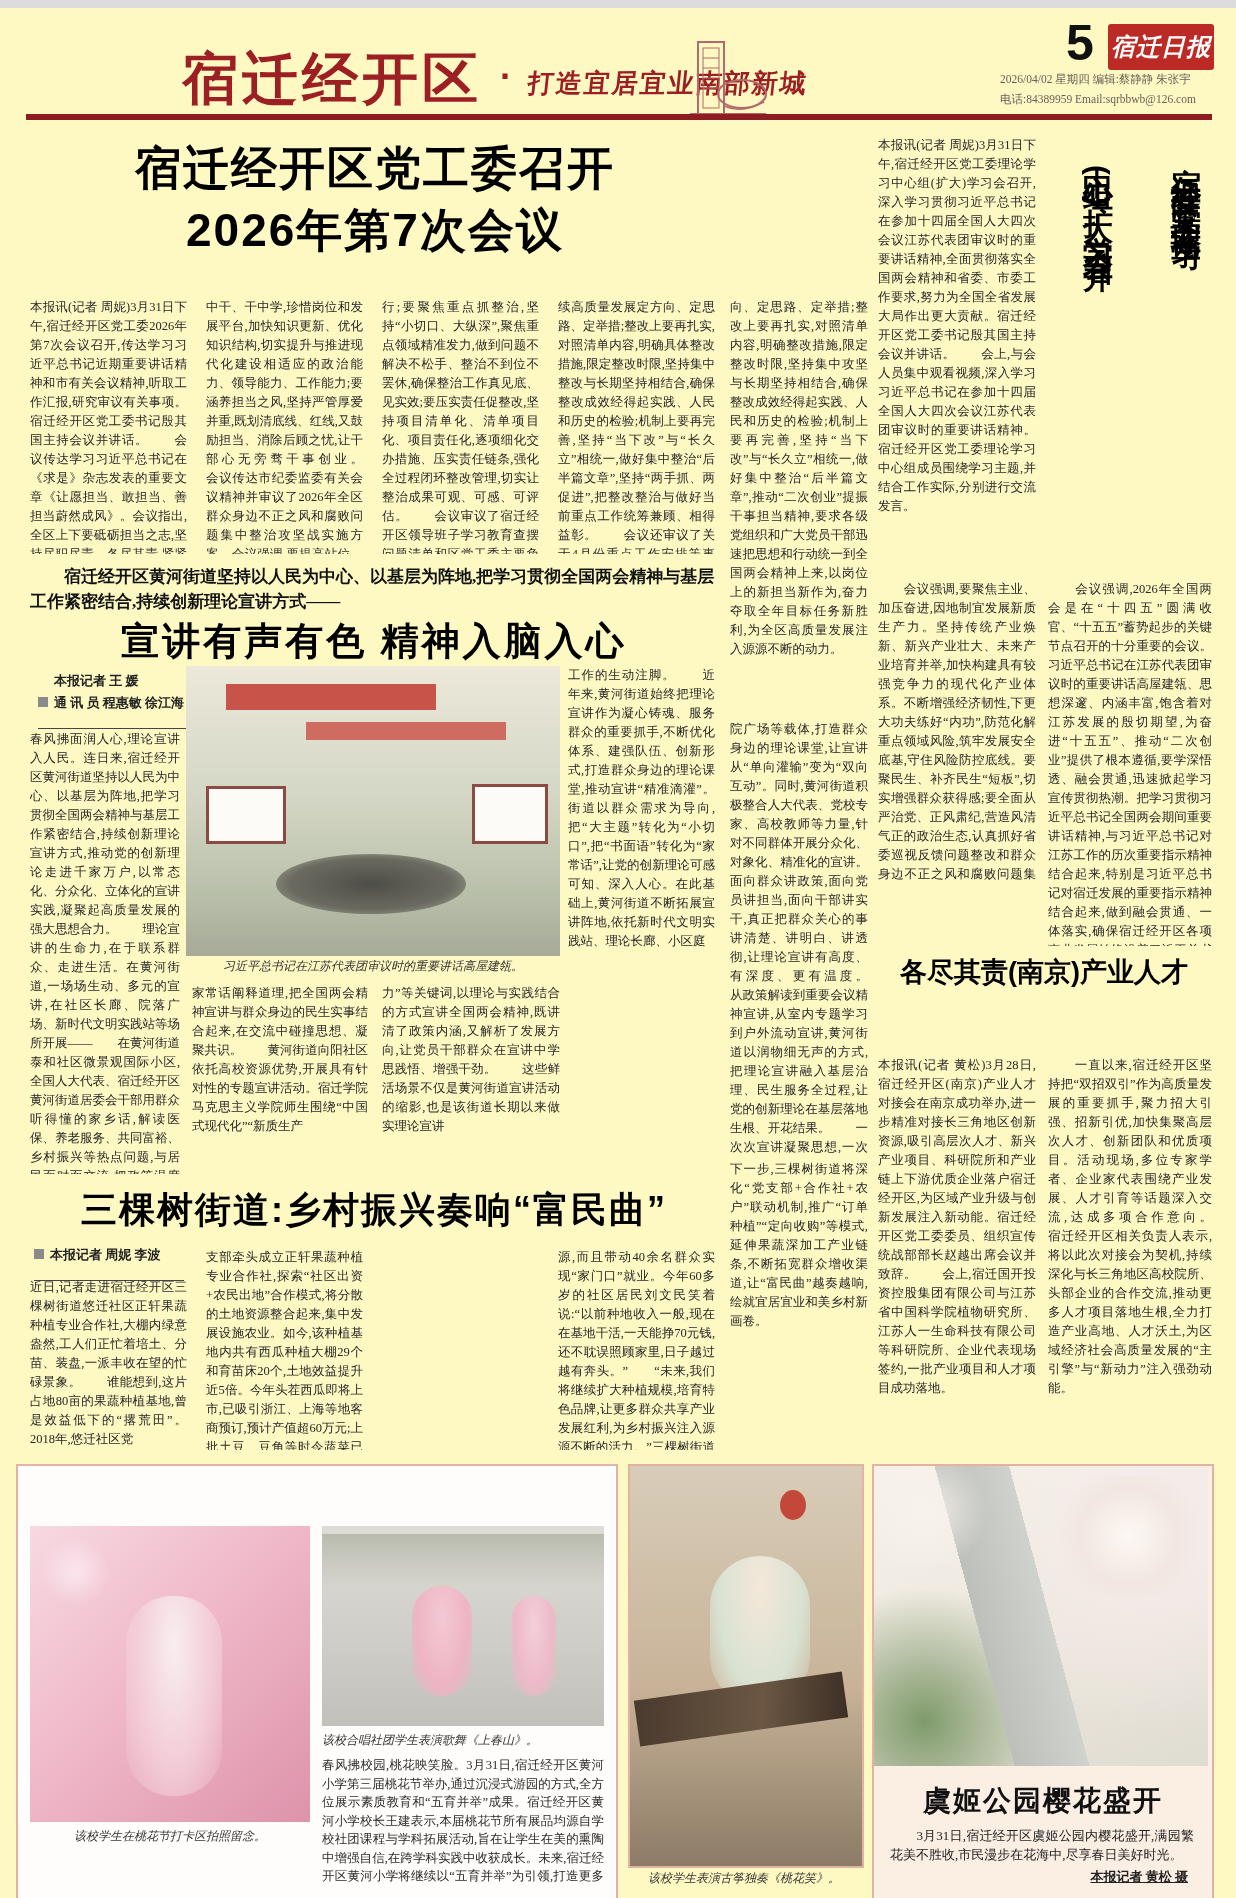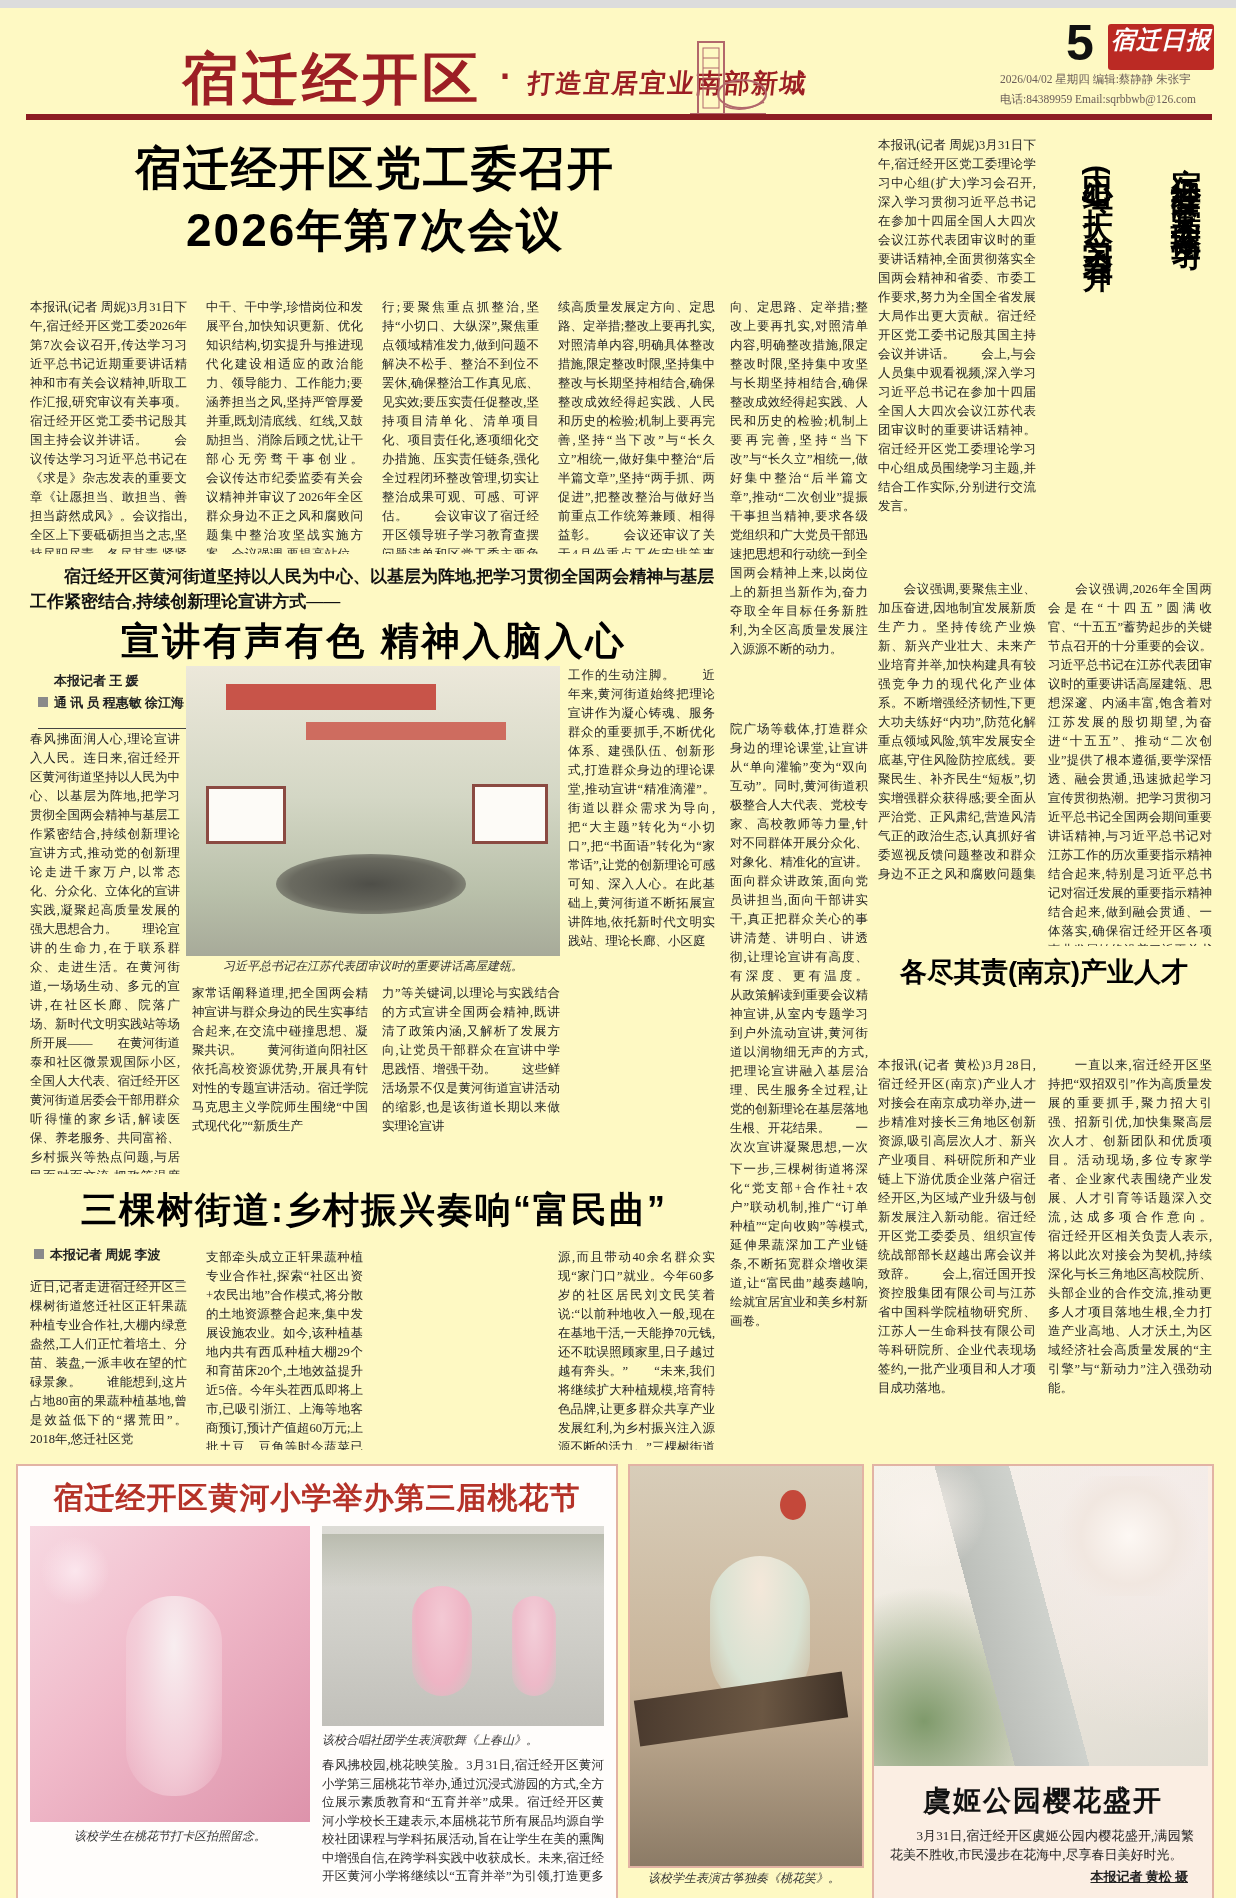--- a/index.html
+++ b/index.html
@@ -36,21 +36,21 @@
         <line x1="23" y1="22" x2="39" y2="22" stroke="#b2686c"></line>
           <line x1="23" y1="32" x2="39" y2="32" stroke="#b2686c"></line>
         <line x1="23" y1="42" x2="39" y2="42" stroke="#b2686c"></line>
           <line x1="23" y1="52" x2="39" y2="52" stroke="#b2686c"></line>
         <ellipse cx="62" cy="58" rx="24" ry="14" fill="none" stroke="#b2686c" stroke-width="2"></ellipse>
         <path d="M44 70 Q62 78 84 66" fill="none" stroke="#b2686c" stroke-width="1.5"></path>
         <line x1="10" y1="78" x2="86" y2="78" stroke="#b2686c" stroke-width="2"></line>
       </svg>
     </span>
     <div class="abs sans" style="left:1066px;top:6px;font-size:50px;font-weight:bold;color:#111;">5</div>
-    <div class="abs" style="left:1108px;top:16px;width:106px;height:46px;background:#bb2a24;border-radius:3px;display:flex;justify-content:center;">
+    <div class="abs" style="left:1108px;top:16px;width:106px;height:46px;background:#bb2a24;border-radius:3px;display:flex;align-items:center;justify-content:center;">
       <span style="color:#fff;font-weight:bold;font-size:24px;font-style:italic;letter-spacing:1px;">宿迁日报</span>
     </div>
     <div class="abs" style="left:1000px;top:64px;width:214px;font-size:11.5px;color:#6a5d58;text-align:left;">2026/04/02  星期四   编辑:蔡静静 朱张宇</div>
     <div class="abs" style="left:1000px;top:84px;width:214px;font-size:11.5px;color:#6a5d58;text-align:left;">电话:84389959   Email:sqrbbwb@126.com</div>
     <div class="abs" style="left:26px;top:106px;width:1186px;height:6px;background:#8c1d22;"></div>
   </div>
 
   <div class="abs headline center" style="left:30px;top:130px;width:690px;font-size:46px;letter-spacing:2px;">宿迁经开区党工委召开</div>
   <div class="abs headline center" style="left:30px;top:192px;width:690px;font-size:46px;letter-spacing:2px;">2026年第7次会议</div>
   <div class="col" style="left:30px;top:290px;width:157px;height:256px;">本报讯(记者 周妮)3月31日下午,宿迁经开区党工委2026年第7次会议召开,传达学习习近平总书记近期重要讲话精神和市有关会议精神,听取工作汇报,研究审议有关事项。宿迁经开区党工委书记殷其国主持会议并讲话。　　会议传达学习习近平总书记在《求是》杂志发表的重要文章《让愿担当、敢担当、善担当蔚然成风》。会议指出,全区上下要砥砺担当之志,坚持尽职尽责、各尽其责,紧紧围绕既定的各项年度目标任务,主动想在前、走在前列;要全力推动各项工作干在实处、走在前列;要锤炼担当之能,坚持在学</div>
@@ -95,21 +95,20 @@
   <div class="col" style="left:30px;top:1270px;width:157px;height:172px;">近日,记者走进宿迁经开区三棵树街道悠迁社区正轩果蔬种植专业合作社,大棚内绿意盎然,工人们正忙着培土、分苗、装盘,一派丰收在望的忙碌景象。　　谁能想到,这片占地80亩的果蔬种植基地,曾是效益低下的“撂荒田”。2018年,悠迁社区党</div>
   <div class="col" style="left:206px;top:1240px;width:157px;height:202px;">支部牵头成立正轩果蔬种植专业合作社,探索“社区出资+农民出地”合作模式,将分散的土地资源整合起来,集中发展设施农业。如今,该种植基地内共有西瓜种植大棚29个和育苗床20个,土地效益提升近5倍。今年头茬西瓜即将上市,已吸引浙江、上海等地客商预订,预计产值超60万元;上批土豆、豆角等时令蔬菜已抢“鲜”上市,短短数日便售出4万元,为社区集体经济创收12万元。</div>
   <div class="col" style="left:558px;top:1240px;width:157px;height:202px;">源,而且带动40余名群众实现“家门口”就业。今年60多岁的社区居民刘文民笑着说:“以前种地收入一般,现在在基地干活,一天能挣70元钱,还不耽误照顾家里,日子越过越有奔头。”　　“未来,我们将继续扩大种植规模,培育特色品牌,让更多群众共享产业发展红利,为乡村振兴注入源源不断的活力。”三棵树街道相关负责人表示。</div>
   <div class="col" style="left:730px;top:1152px;width:138px;height:290px;">下一步,三棵树街道将深化“党支部+合作社+农户”联动机制,推广“订单种植”“定向收购”等模式,延伸果蔬深加工产业链条,不断拓宽群众增收渠道,让“富民曲”越奏越响,绘就宜居宜业和美乡村新画卷。</div>
 
   <div class="abs headline center" style="left:876px;top:946px;width:336px;font-size:27px;">各尽其责(南京)产业人才</div>
   <div class="col" style="left:878px;top:1048px;width:158px;height:392px;">本报讯(记者 黄松)3月28日,宿迁经开区(南京)产业人才对接会在南京成功举办,进一步精准对接长三角地区创新资源,吸引高层次人才、新兴产业项目、科研院所和产业链上下游优质企业落户宿迁经开区,为区域产业升级与创新发展注入新动能。宿迁经开区党工委委员、组织宣传统战部部长赵越出席会议并致辞。　　会上,宿迁国开投资控股集团有限公司与江苏省中国科学院植物研究所、江苏人一生命科技有限公司等科研院所、企业代表现场签约,一批产业项目和人才项目成功落地。</div>
   <div class="col" style="left:1048px;top:1048px;width:164px;height:392px;">　　一直以来,宿迁经开区坚持把“双招双引”作为高质量发展的重要抓手,聚力招大引强、招新引优,加快集聚高层次人才、创新团队和优质项目。活动现场,多位专家学者、企业家代表围绕产业发展、人才引育等话题深入交流,达成多项合作意向。　　宿迁经开区相关负责人表示,将以此次对接会为契机,持续深化与长三角地区高校院所、头部企业的合作交流,推动更多人才项目落地生根,全力打造产业高地、人才沃土,为区域经济社会高质量发展的“主引擎”与“新动力”注入强劲动能。</div>
 
   <div class="box" style="left:16px;top:1456px;width:598px;height:432px;">
-    <div class="headline center" style="position:absolute;left:0;top:12px;width:100%;font-size:30px;color:#b53228;letter-spacing:1px;">宿迁经开区黄河小学举办第三届桃花节</div>
     <div class="photo" style="left:12px;top:60px;width:280px;height:296px;background:linear-gradient(135deg,#f7d9e2 0%,#f0b9c9 45%,#dd93ab 100%);">
       <div style="position:absolute;left:96px;top:70px;width:96px;height:200px;background:radial-gradient(ellipse at 50% 25%,#f8eef0 0%,#f3cdd8 55%,transparent 100%);border-radius:46px;"></div>
       <div style="position:absolute;left:10px;top:10px;width:70px;height:70px;background:radial-gradient(circle,#fbe6ed 0%,transparent 70%);"></div>
     </div>
     <div class="caption center" style="position:absolute;left:12px;top:362px;width:280px;">该校学生在桃花节打卡区拍照留念。</div>
     <div class="photo" style="left:304px;top:60px;width:282px;height:200px;background:linear-gradient(180deg,#dddcd6 0%,#cfcec8 55%,#c1c0ba 100%);">
       <div style="position:absolute;left:90px;top:60px;width:60px;height:110px;background:radial-gradient(ellipse at 50% 30%,#f3c9d4 0%,#eeb4c4 60%,transparent 100%);border-radius:30px;"></div>
       <div style="position:absolute;left:190px;top:70px;width:44px;height:100px;background:radial-gradient(ellipse at 50% 30%,#f3cfd9 0%,#edb9c8 60%,transparent 100%);border-radius:24px;"></div>
       <div style="position:absolute;left:0;top:8px;width:282px;height:54px;background:linear-gradient(180deg,#b9bbae 0%,transparent 100%);"></div>
     </div>

